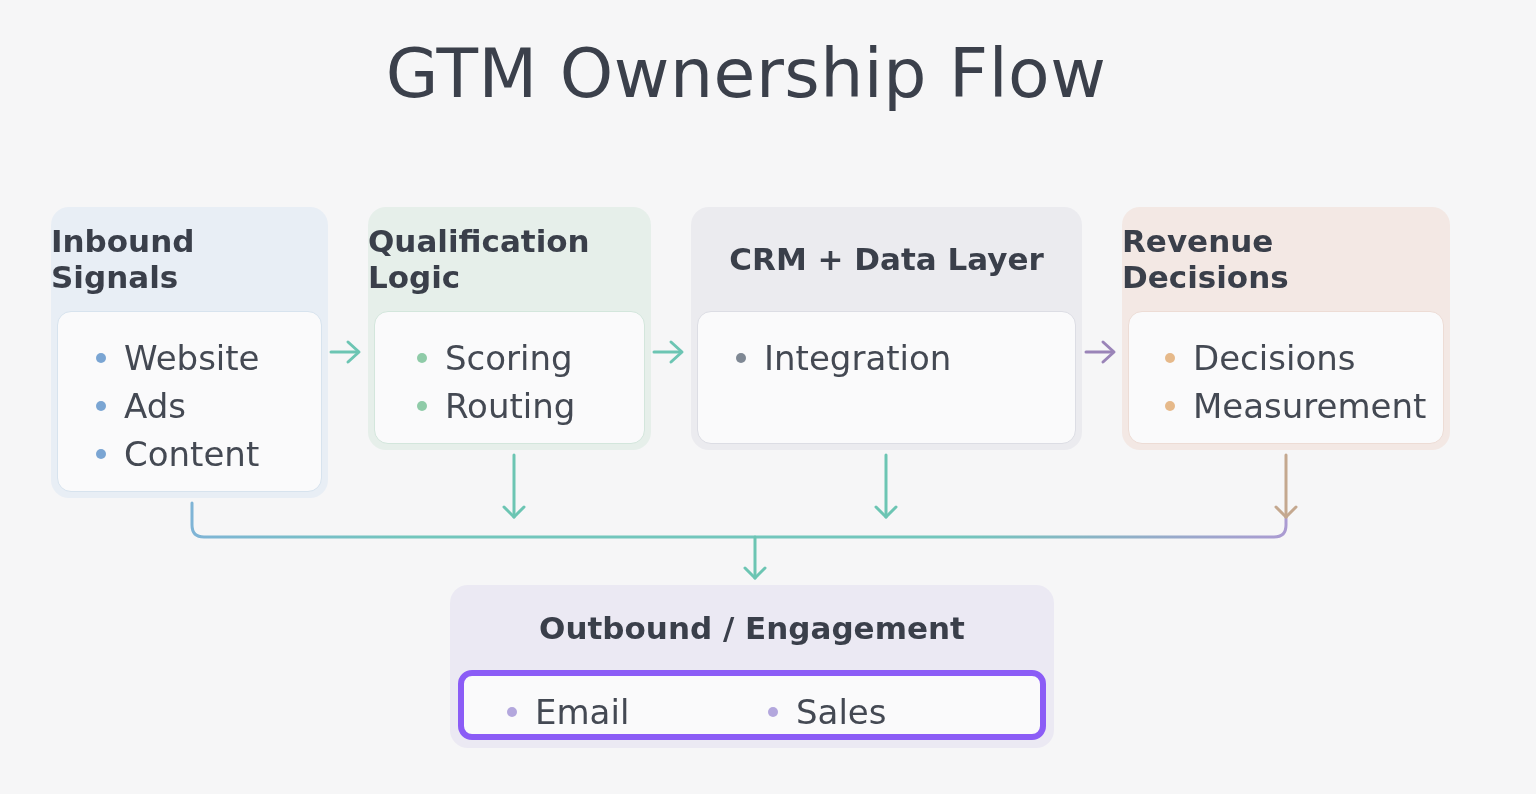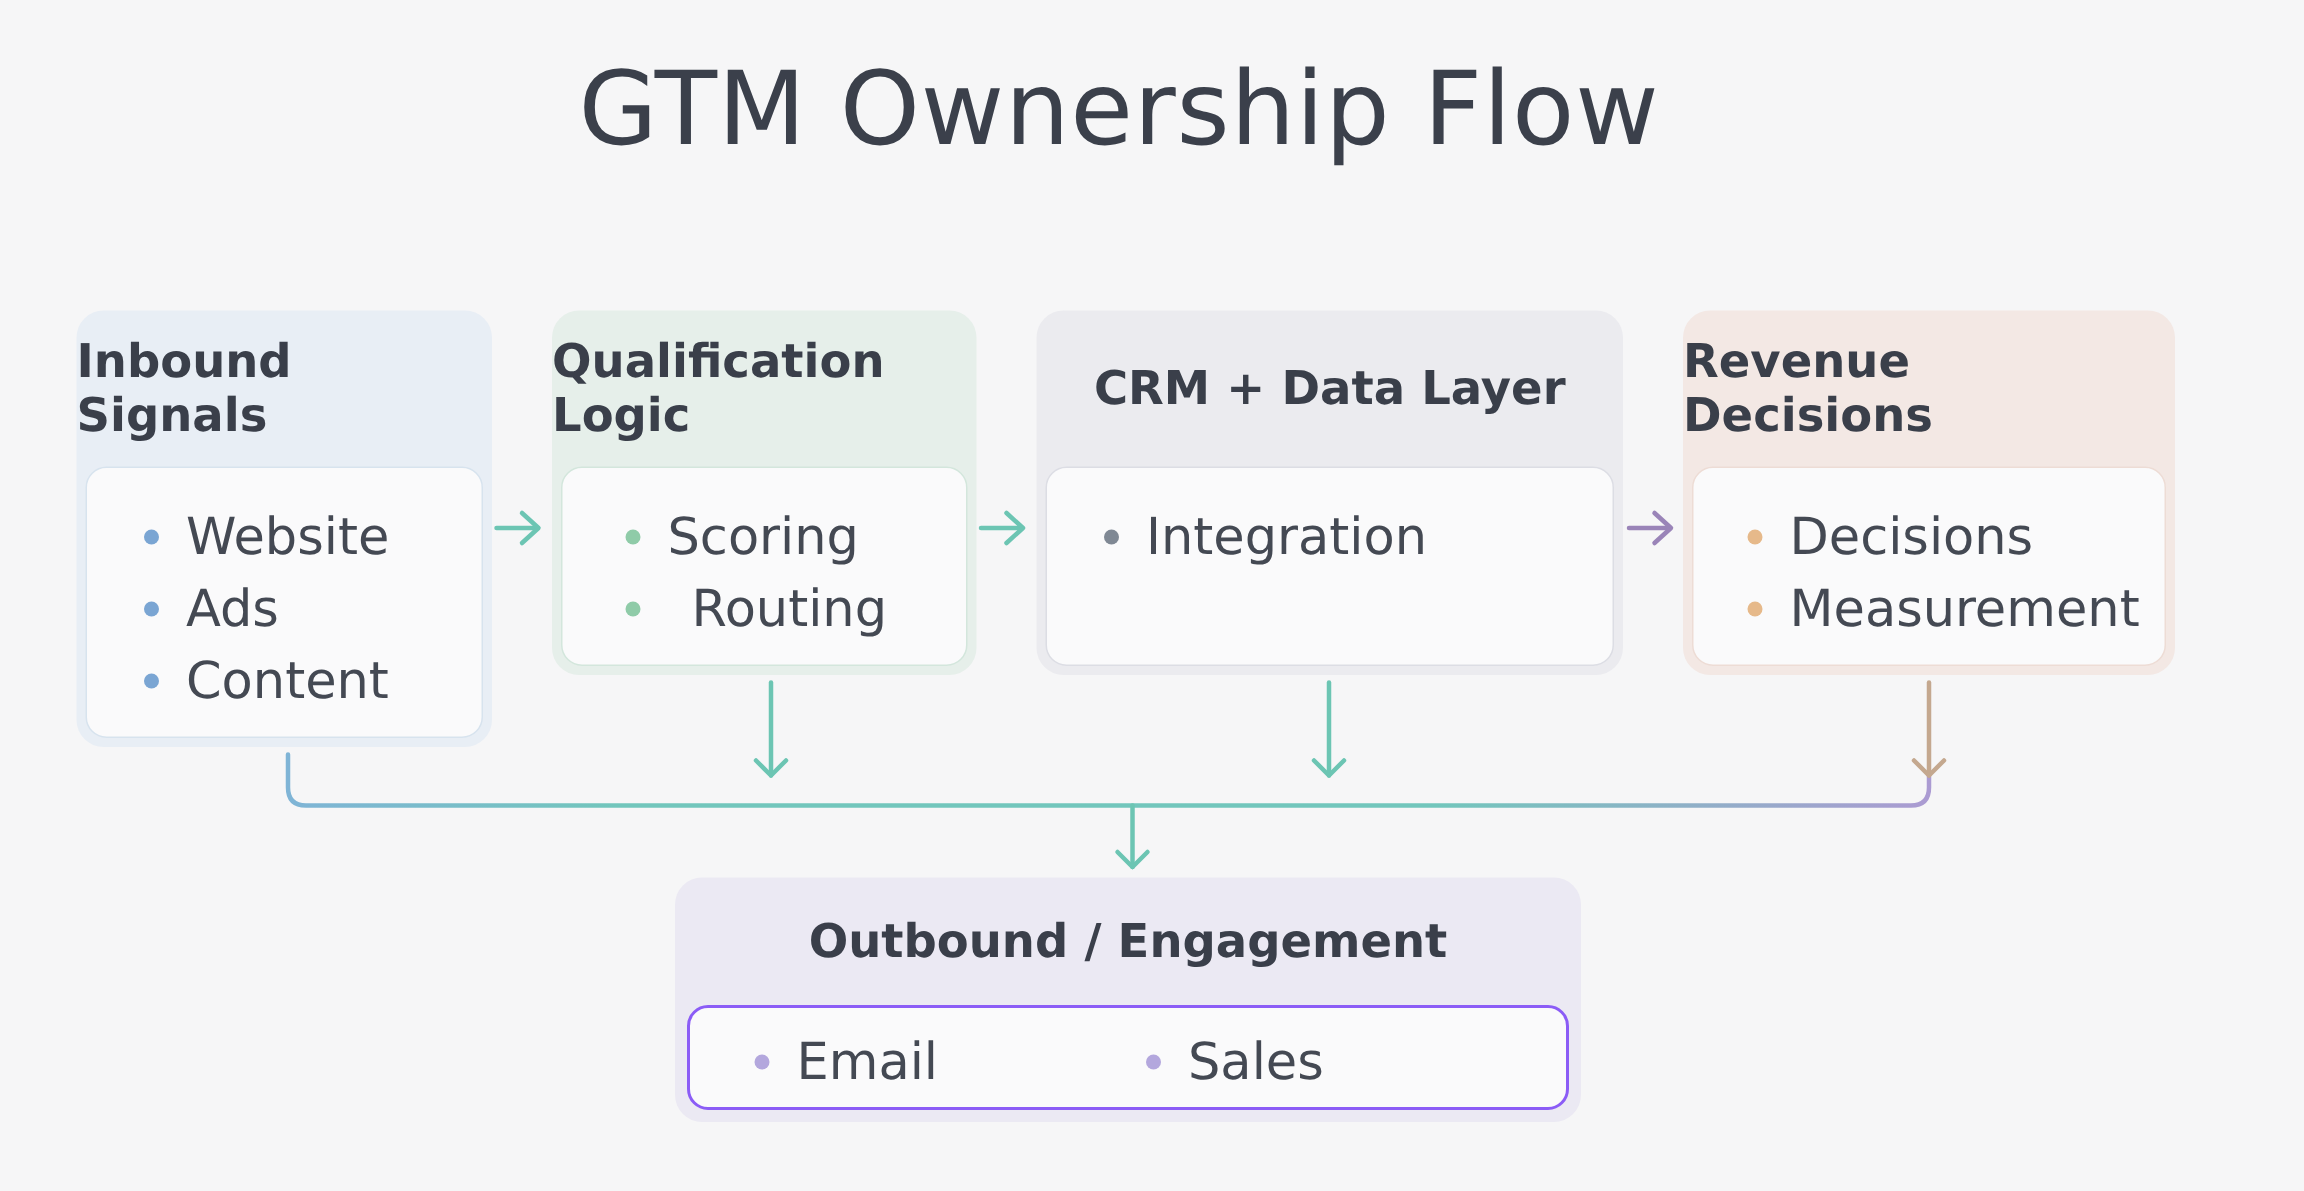--- a/index.html
+++ b/index.html
@@ -80,21 +80,21 @@
   </div>
 </div>
 
 <div class="card" style="left:368px;top:207px;width:283px;height:243px;background:#e6efea;">
   <div class="head">Qualification Logic</div>
   <div class="body" style="left:6px;top:104px;right:6px;bottom:6px;border:1px solid #d3e6dc;">
     <div class="item" style="left:42px;top:26px;">
         <span class="dot" style="background:#8fcba8"></span>
         <span>Scoring</span>
       </div>
-    <div class="item" style="left:42px;top:74px;gap:16px;">
+    <div class="item" style="left:42px;top:74px;">
         <span class="dot" style="background:#8fcba8"></span>
         <span>Routing</span>
       </div>
   </div>
 </div>
 
 <div class="card" style="left:691px;top:207px;width:391px;height:243px;background:#ebebef;">
   <div class="head">CRM + Data Layer</div>
   <div class="body" style="left:6px;top:104px;right:6px;bottom:6px;border:1px solid #dcdde4;">
     <div class="item" style="left:38px;top:26px;">
@@ -113,21 +113,21 @@
       </div>
     <div class="item" style="left:36px;top:74px;">
         <span class="dot" style="background:#e6b98a"></span>
         <span>Measurement</span>
       </div>
   </div>
 </div>
 
 <div class="card" style="left:450px;top:585px;width:604px;height:163px;background:#ebe9f3;">
   <div class="head" style="height:86px;">Outbound / Engagement</div>
-  <div class="body" style="left:8px;top:85px;right:8px;bottom:8px;border:2px solid #8b5cf6;">
+  <div class="body" style="left:8px;top:85px;right:8px;bottom:8px;border:6px solid #8b5cf6;">
     <div class="item" style="left:43px;top:16px;">
         <span class="dot" style="background:#b3a7dd"></span>
         <span>Email</span>
       </div>
     <div class="item" style="left:304px;top:16px;">
         <span class="dot" style="background:#b3a7dd"></span>
         <span>Sales</span>
       </div>
   </div>
 </div>

